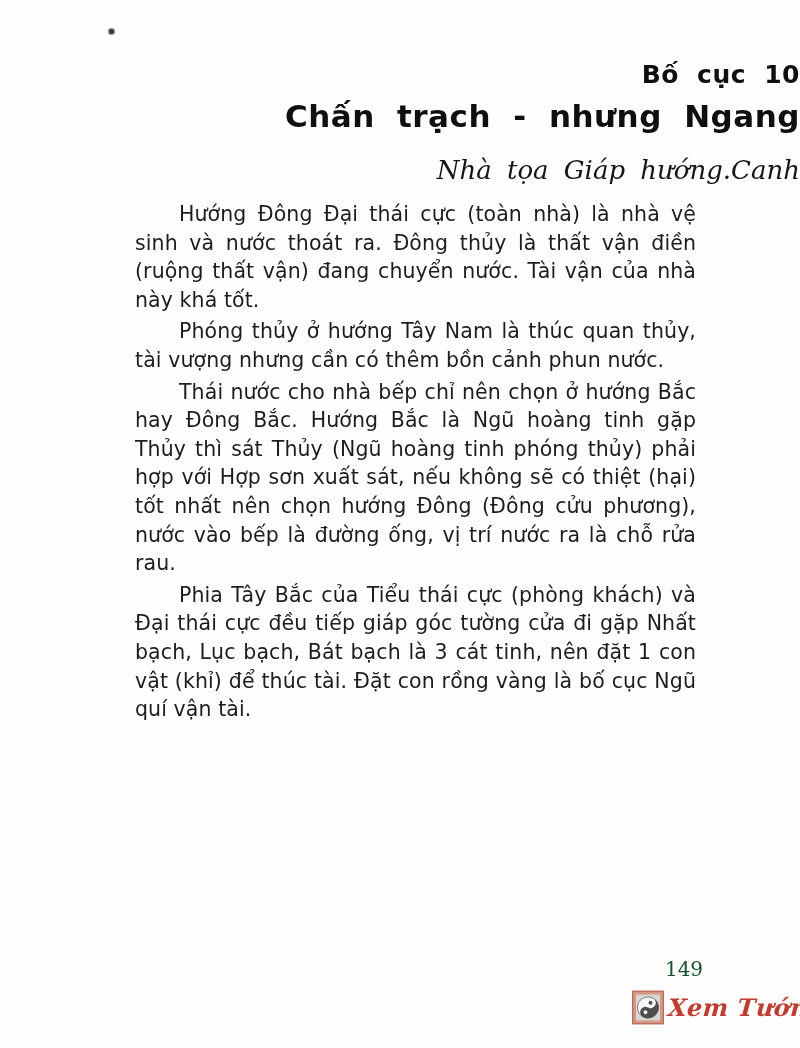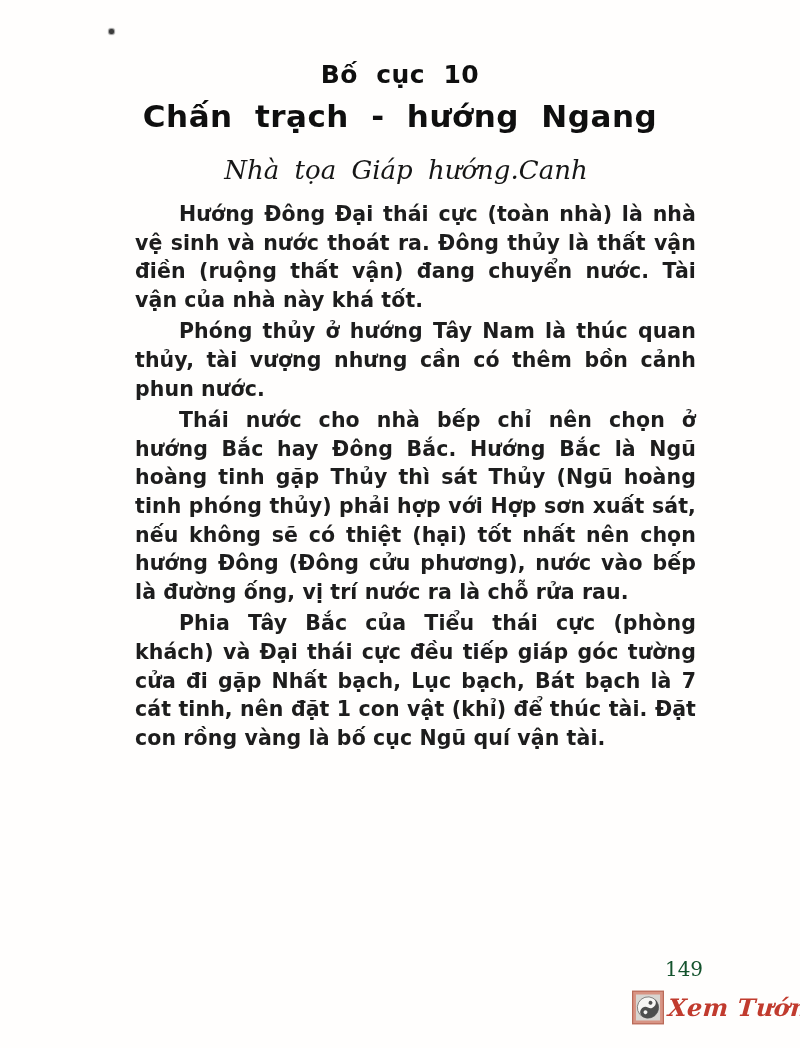--- a/index.html
+++ b/index.html
@@ -21,21 +21,21 @@
     left: 109px;
     top: 29px;
     width: 5px;
     height: 5px;
     background: #3c3c3c;
     border-radius: 2px;
     box-shadow: 0 0 1px 1px #9a9a9a;
   }
   .page-header {
     padding-top: 60px;
-    text-align: center;
+    text-align: right;
   }
   .chapter-label {
     font-size: 25px;
     font-weight: bold;
     color: #0f0f0f;
     letter-spacing: 0.5px;
     word-spacing: 9px;
   }
   .chapter-title {
     margin: 9px 0 0 0;
@@ -54,21 +54,20 @@
     word-spacing: 7px;
     padding-left: 12px;
   }
   .body-text {
     margin: 15px 104px 0 135px;
     text-align: justify;
     font-size: 20.5px;
     line-height: 28.6px;
     letter-spacing: 0.1px;
     color: #1d1d1d;
-    font-weight: bold;
   }
   .body-text p {
     margin: 0 0 3px 0;
     text-indent: 44px;
   }
   .page-number {
     position: absolute;
     left: 648px;
     top: 957px;
     width: 72px;
@@ -103,29 +102,29 @@
 </style>
 </head>
 <body>
 
 <div class="page">
 
   <span class="artifact-dot"></span>
 
   <header class="page-header">
     <div class="chapter-label">Bố cục 10</div>
-    <h1 class="chapter-title">Chấn trạch - hướng Ngang</h1>
+    <h1 class="chapter-title">Chấn trạch - nhưng Ngang</h1>
     <div class="chapter-subtitle">Nhà tọa Giáp hướng.Canh</div>
   </header>
 
   <main class="body-text">
     <p>Hướng Đông Đại thái cực (toàn nhà) là nhà vệ sinh và nước thoát ra. Đông thủy là thất vận điền (ruộng thất vận) đang chuyển nước. Tài vận của nhà này khá tốt.</p>
     <p>Phóng thủy ở hướng Tây Nam là thúc quan thủy, tài vượng nhưng cần có thêm bồn cảnh phun nước.</p>
     <p>Thái nước cho nhà bếp chỉ nên chọn ở hướng Bắc hay Đông Bắc. Hướng Bắc là Ngũ hoàng tinh gặp Thủy thì sát Thủy (Ngũ hoàng tinh phóng thủy) phải hợp với Hợp sơn xuất sát, nếu không sẽ có thiệt (hại) tốt nhất nên chọn hướng Đông (Đông cửu phương), nước vào bếp là đường ống, vị trí nước ra là chỗ rửa rau.</p>
-    <p>Phia Tây Bắc của Tiểu thái cực (phòng khách) và Đại thái cực đều tiếp giáp góc tường cửa đi gặp Nhất bạch, Lục bạch, Bát bạch là 7 cát tinh, nên đặt 1 con vật (khỉ) để thúc tài. Đặt con rồng vàng là bố cục Ngũ quí vận tài.</p>
+    <p>Phia Tây Bắc của Tiểu thái cực (phòng khách) và Đại thái cực đều tiếp giáp góc tường cửa đi gặp Nhất bạch, Lục bạch, Bát bạch là 3 cát tinh, nên đặt 1 con vật (khỉ) để thúc tài. Đặt con rồng vàng là bố cục Ngũ quí vận tài.</p>
   </main>
 
   <div class="page-number">149</div>
 
   <div class="watermark">
     <span class="yinyang-icon">
       <svg viewBox="0 0 34 36" xmlns="http://www.w3.org/2000/svg" aria-hidden="true">
         <rect x="0" y="0" width="34" height="36" fill="#b96a58"></rect>
         <rect x="1.3" y="1.3" width="31.4" height="33.4" fill="#d89484"></rect>
         <rect x="4.2" y="4.2" width="25.6" height="27.6" fill="#d8d6d2"></rect>

